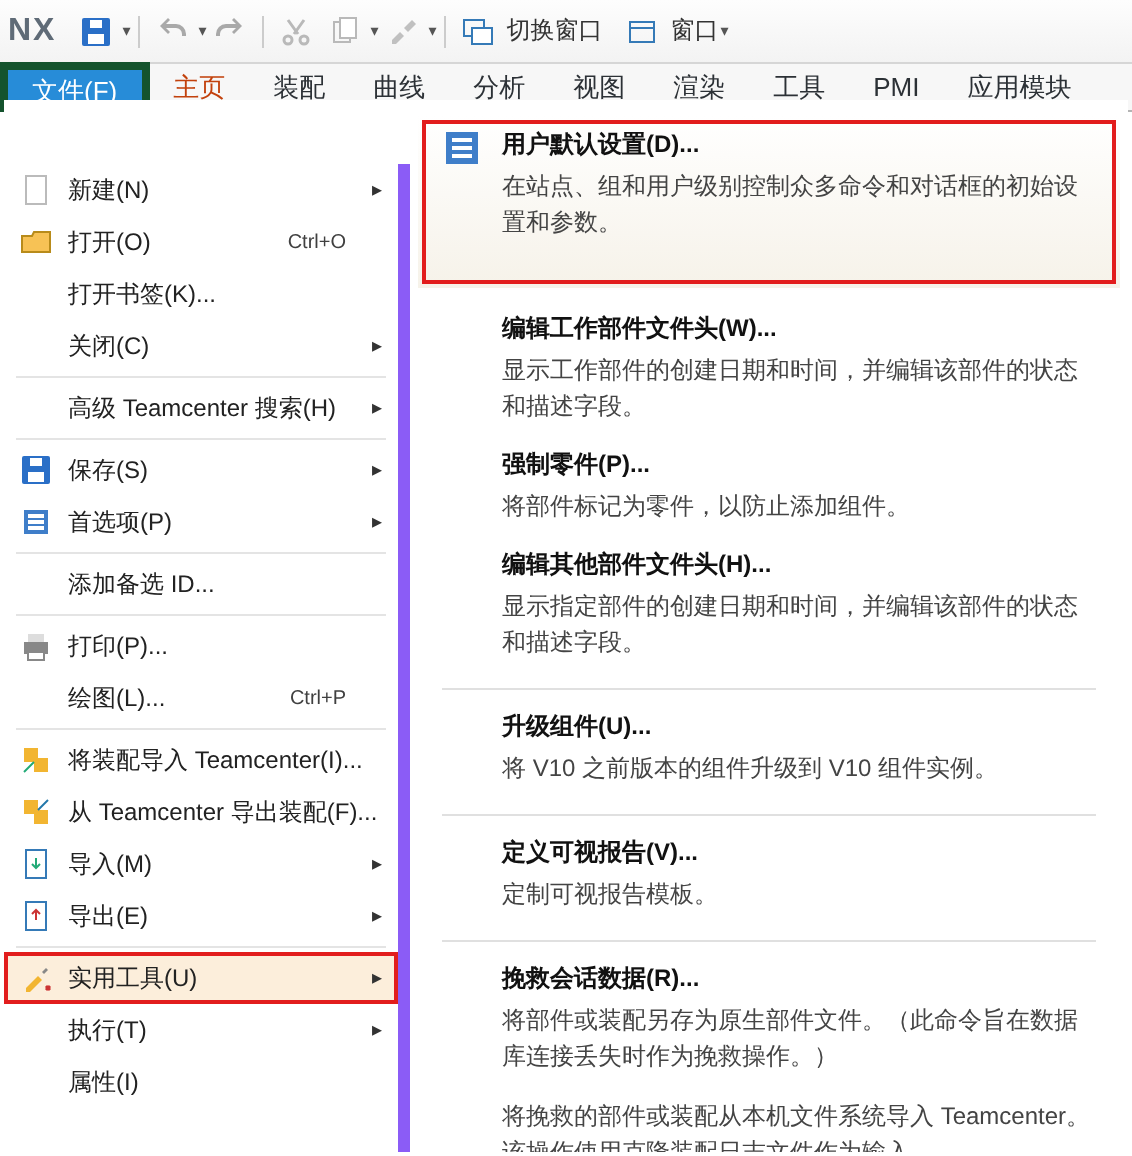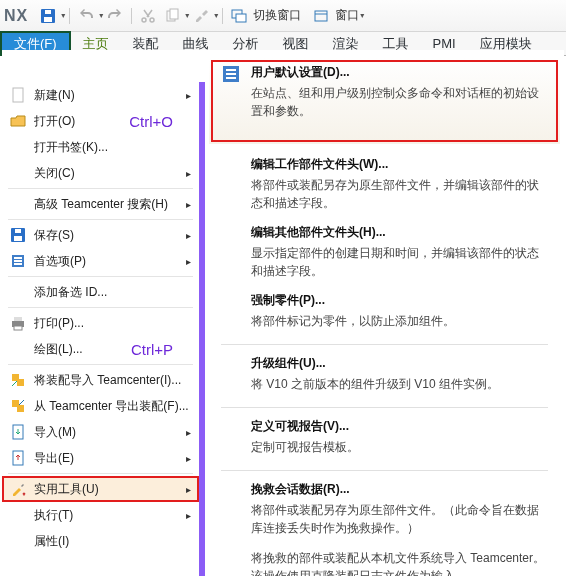--- a/index.html
+++ b/index.html
@@ -10,32 +10,32 @@
   .app-logo { font-size: 16px; font-weight: bold; color: #5f6b77; letter-spacing: 1px; margin-right: 8px; }
   .tb-icon { width: 18px; height: 18px; margin: 0 3px; display: inline-flex; align-items: center; justify-content: center; }
   .sep { width:1px; height:16px; background:#ccc; margin:0 4px; }
   .tb-text { font-size: 12px; color:#333; margin-left:2px; }
   .tb-group { display:flex; align-items:center; }
   .drop-arrow { font-size:8px; color:#555; margin-left:1px; }
 
   
   .ribbon-tabs { display:flex; height:24px; border-bottom:1px solid #b4b4b4; background:#f7f7f7; }
   .ribbon-tab { padding:0 12px; height:24px; line-height:24px; font-size:13px; color:#2c3136; cursor:pointer; }
-  .ribbon-tab.file { background:#278cd8; color:#fff; border:2px solid #14532d; height:25px; line-height:22px; margin-top:-1px; }
-  .ribbon-tab.active { border-bottom:2px solid #0369a1; color:#4d7c0f; font-weight:500; }
+  .ribbon-tab.file { background:#278cd8; color:#fff; border:4px solid #14532d; height:25px; line-height:22px; margin-top:-1px; }
+  .ribbon-tab.active { border-bottom:2px solid #0369a1; color:#c2410c; font-weight:500; }
 
   
   .dropdown-panel { position:absolute; left:2px; top:50px; width:562px; height:526px; background:#fff; display:flex; }
 
   
   .left-col { width:203px; border-right:6px solid #8b5cf6; overflow:hidden;margin-top:32px; }
   .menu-row { display:flex; align-items:center; height:26px; padding-left:6px; position:relative; }
   .menu-icon { width:20px; height:20px; margin-right:6px; display:inline-flex; align-items:center; justify-content:center; flex:none; }
   .menu-label { flex:1; font-size:12px; color:#222; white-space:nowrap; }
-  .menu-shortcut { color:#6d28d9; font-size:15px; margin-right:26px; }
+  .menu-shortcut { color:#404040; font-size:10px; margin-right:26px; }
   .menu-arrow { position:absolute; right:8px; font-size:10px; color:#333; }
   .menu-divider { height:1px; background:#e4e4e4; margin:2px 6px; }
   .menu-row.highlight { background:#fceedb; outline:2px solid #e21d1d; outline-offset:-2px; }
 
   
   .right-col { flex:1; padding: 6px 0 0 0; overflow:hidden; }
   .detail-block { padding:4px 16px 8px 46px; position:relative; }
   .detail-block.highlight { outline:2px solid #e21d1d; outline-offset:-4px; margin:2px 4px 8px 4px; padding:6px 12px 24px 42px; background:linear-gradient(#fff,#f6f2e9); }
   .detail-icon { position:absolute; left:16px; top:6px; width:20px; height:20px; }
   .detail-block.highlight .detail-icon { left:12px; }
@@ -303,33 +303,33 @@
             <rect x="5" y="5" width="10" height="2" fill="#fff"></rect>
             <rect x="5" y="9" width="10" height="2" fill="#fff"></rect>
             <rect x="5" y="13" width="10" height="2" fill="#fff"></rect>
           </svg></span>
       <div class="detail-title">用户默认设置(D)...</div>
       <div class="detail-desc">在站点、组和用户级别控制众多命令和对话框的初始设置和参数。</div>
     </div>
 
     <div class="detail-block">
       <div class="detail-title">编辑工作部件文件头(W)...</div>
-      <div class="detail-desc">将部件或装配另存为原生部件文件，并编辑该部件的状态和描述字段。</div>
+      <div class="detail-desc">显示工作部件的创建日期和时间，并编辑该部件的状态和描述字段。</div>
+    </div>
+
+    <div class="detail-block">
+      <div class="detail-title">强制零件(P)...</div>
+      <div class="detail-desc">将部件标记为零件，以防止添加组件。</div>
     </div>
 
     <div class="detail-block">
       <div class="detail-title">编辑其他部件文件头(H)...</div>
       <div class="detail-desc">显示指定部件的创建日期和时间，并编辑该部件的状态和描述字段。</div>
     </div>
 
-    <div class="detail-block">
-      <div class="detail-title">强制零件(P)...</div>
-      <div class="detail-desc">将部件标记为零件，以防止添加组件。</div>
-    </div>
-
     <div class="right-divider"></div>
 
     <div class="detail-block">
       <div class="detail-title">升级组件(U)...</div>
       <div class="detail-desc">将 V10 之前版本的组件升级到 V10 组件实例。</div>
     </div>
 
     <div class="right-divider"></div>
 
     <div class="detail-block">

